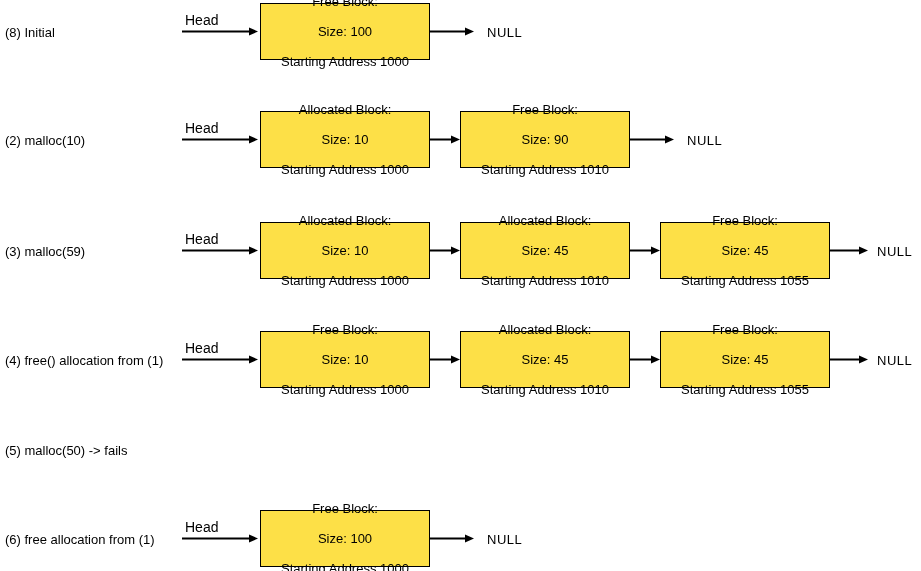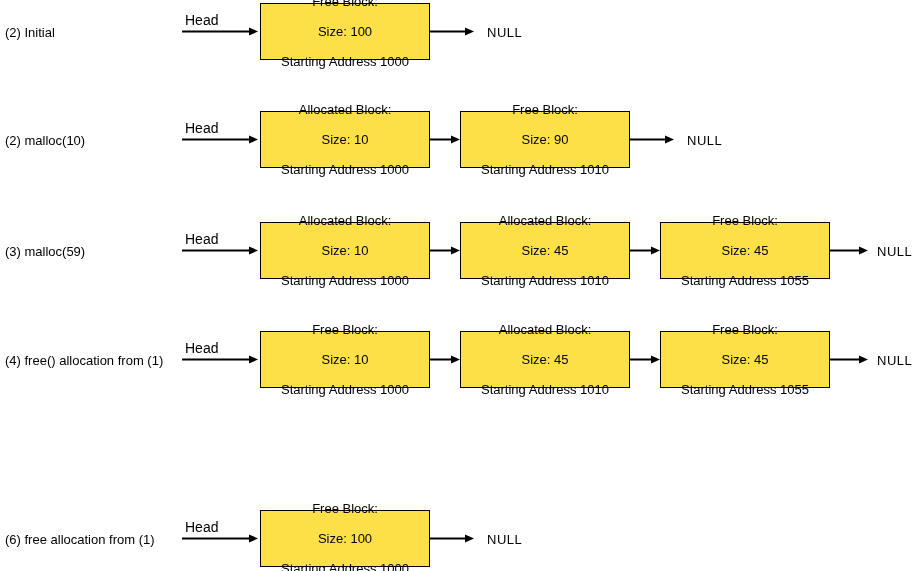--- a/index.html
+++ b/index.html
@@ -43,21 +43,21 @@
     position:absolute;top:50%;transform:translateY(-50%);
     font-size:13px;white-space:nowrap;letter-spacing:.5px;text-align:center;
   }
 </style>
 </head>
 <body>
 
 <div class="canvas">
 
   <div class="row" style="top:3px">
-    <div class="step-label">(2) Initial</div>
+    <div class="step-label">(8) Initial</div>
     <div class="head">
       <span class="head-text">Head</span>
       <span class="arrow">
           <span class="shaft"></span>
           <span class="tip"></span>
         </span>
     </div>
     <div class="block" style="left:260px">
       <div>Free Block:</div>
       <div>Size: 100</div>
@@ -171,20 +171,23 @@
       <div>Size: 45</div>
       <div>Starting Address 1055</div>
     </div>
     <span class="arrow" style="left:830px;width:38px">
         <span class="shaft"></span>
         <span class="tip"></span>
       </span>
     <div class="null-text" style="left:877px">NULL</div>
   </div>
 
+  <div class="row" style="top:421px">
+    <div class="step-label">(5) malloc(50) -&gt; fails</div>
+  </div>
 
   <div class="row" style="top:510px">
     <div class="step-label">(6) free allocation from (1)</div>
     <div class="head">
       <span class="head-text">Head</span>
       <span class="arrow">
           <span class="shaft"></span>
           <span class="tip"></span>
         </span>
     </div>

